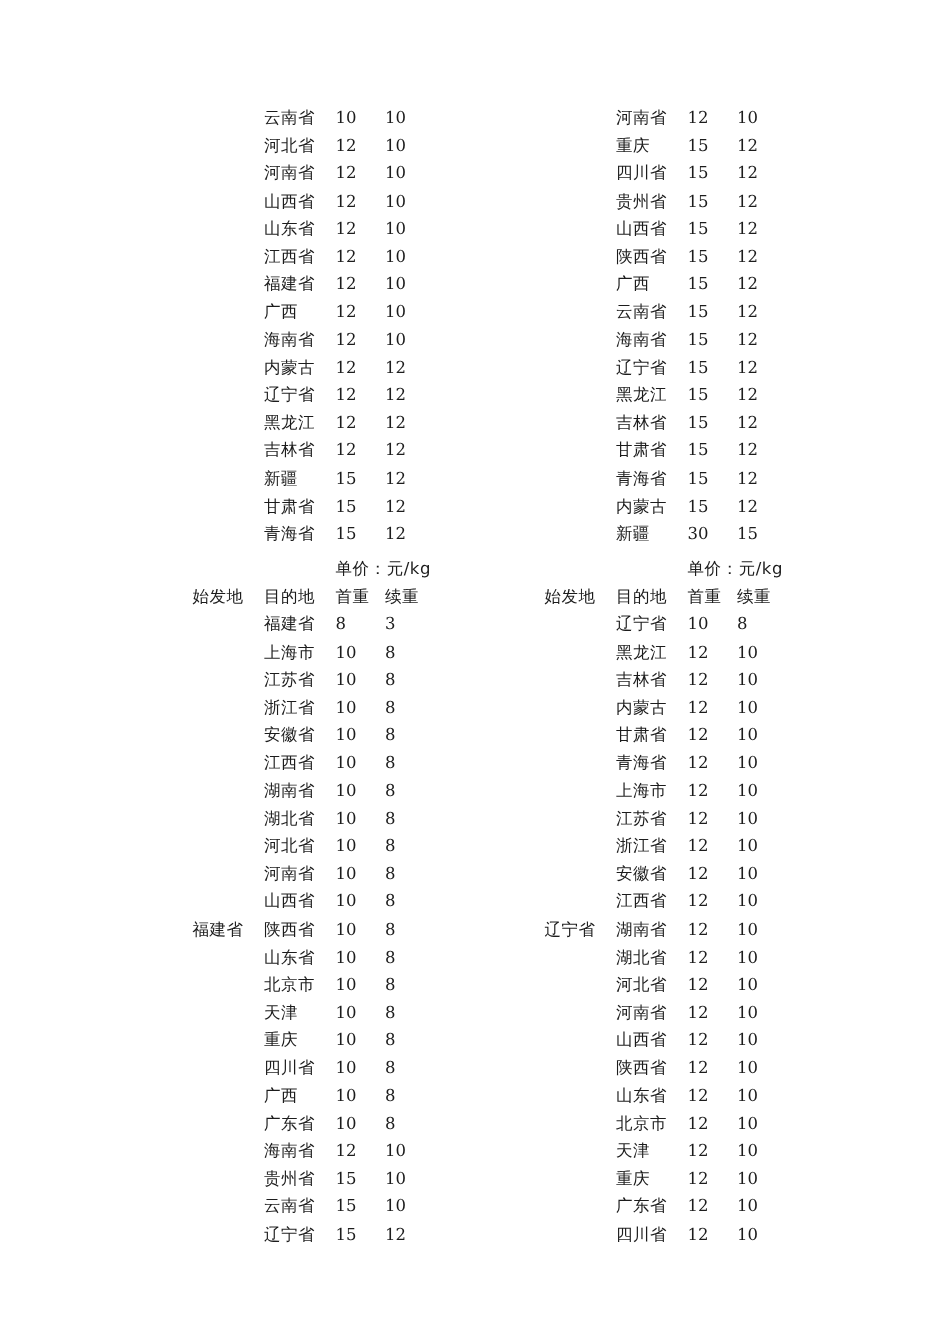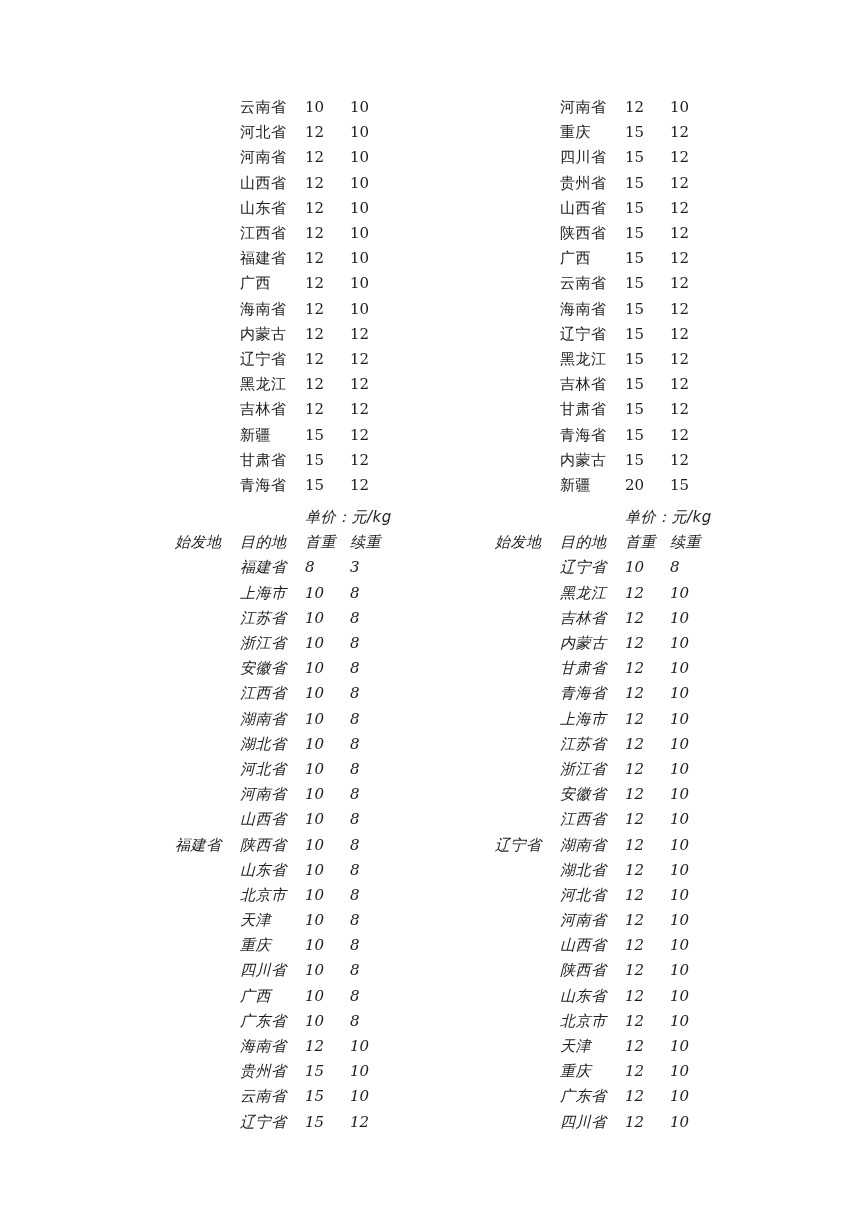--- a/index.html
+++ b/index.html
@@ -28,21 +28,21 @@
 
   
   .col-block {
     position: absolute;
     width: 340px;
   }
   .col-left  { left: 155px; }
   .col-right { left: 475px; }
 
   .block-top    { top: 95px;  }
-  .block-bottom { top: 505px; font-style: italic; }
+  .block-bottom { top: 505px; }
 
   
   table.rate {
     border-collapse: collapse;
     table-layout: fixed;
     width: 340px;
     font-size: 15px;
     line-height: 1;
   }
   table.rate td, table.rate th {
@@ -301,21 +301,21 @@
           </tr>
           <tr>
             <td class="origin"></td>
             <td class="dest">内蒙古</td>
             <td class="num">15</td>
             <td class="num">12</td>
           </tr>
           <tr>
             <td class="origin"></td>
             <td class="dest">新疆</td>
-            <td class="num">20</td>
+            <td class="num">30</td>
             <td class="num">15</td>
           </tr>
         </tbody>
     </table>
   </div>
 
   <div class="col-block col-left block-bottom">
     <table class="rate">
       <colgroup>
         <col class="c-origin">

